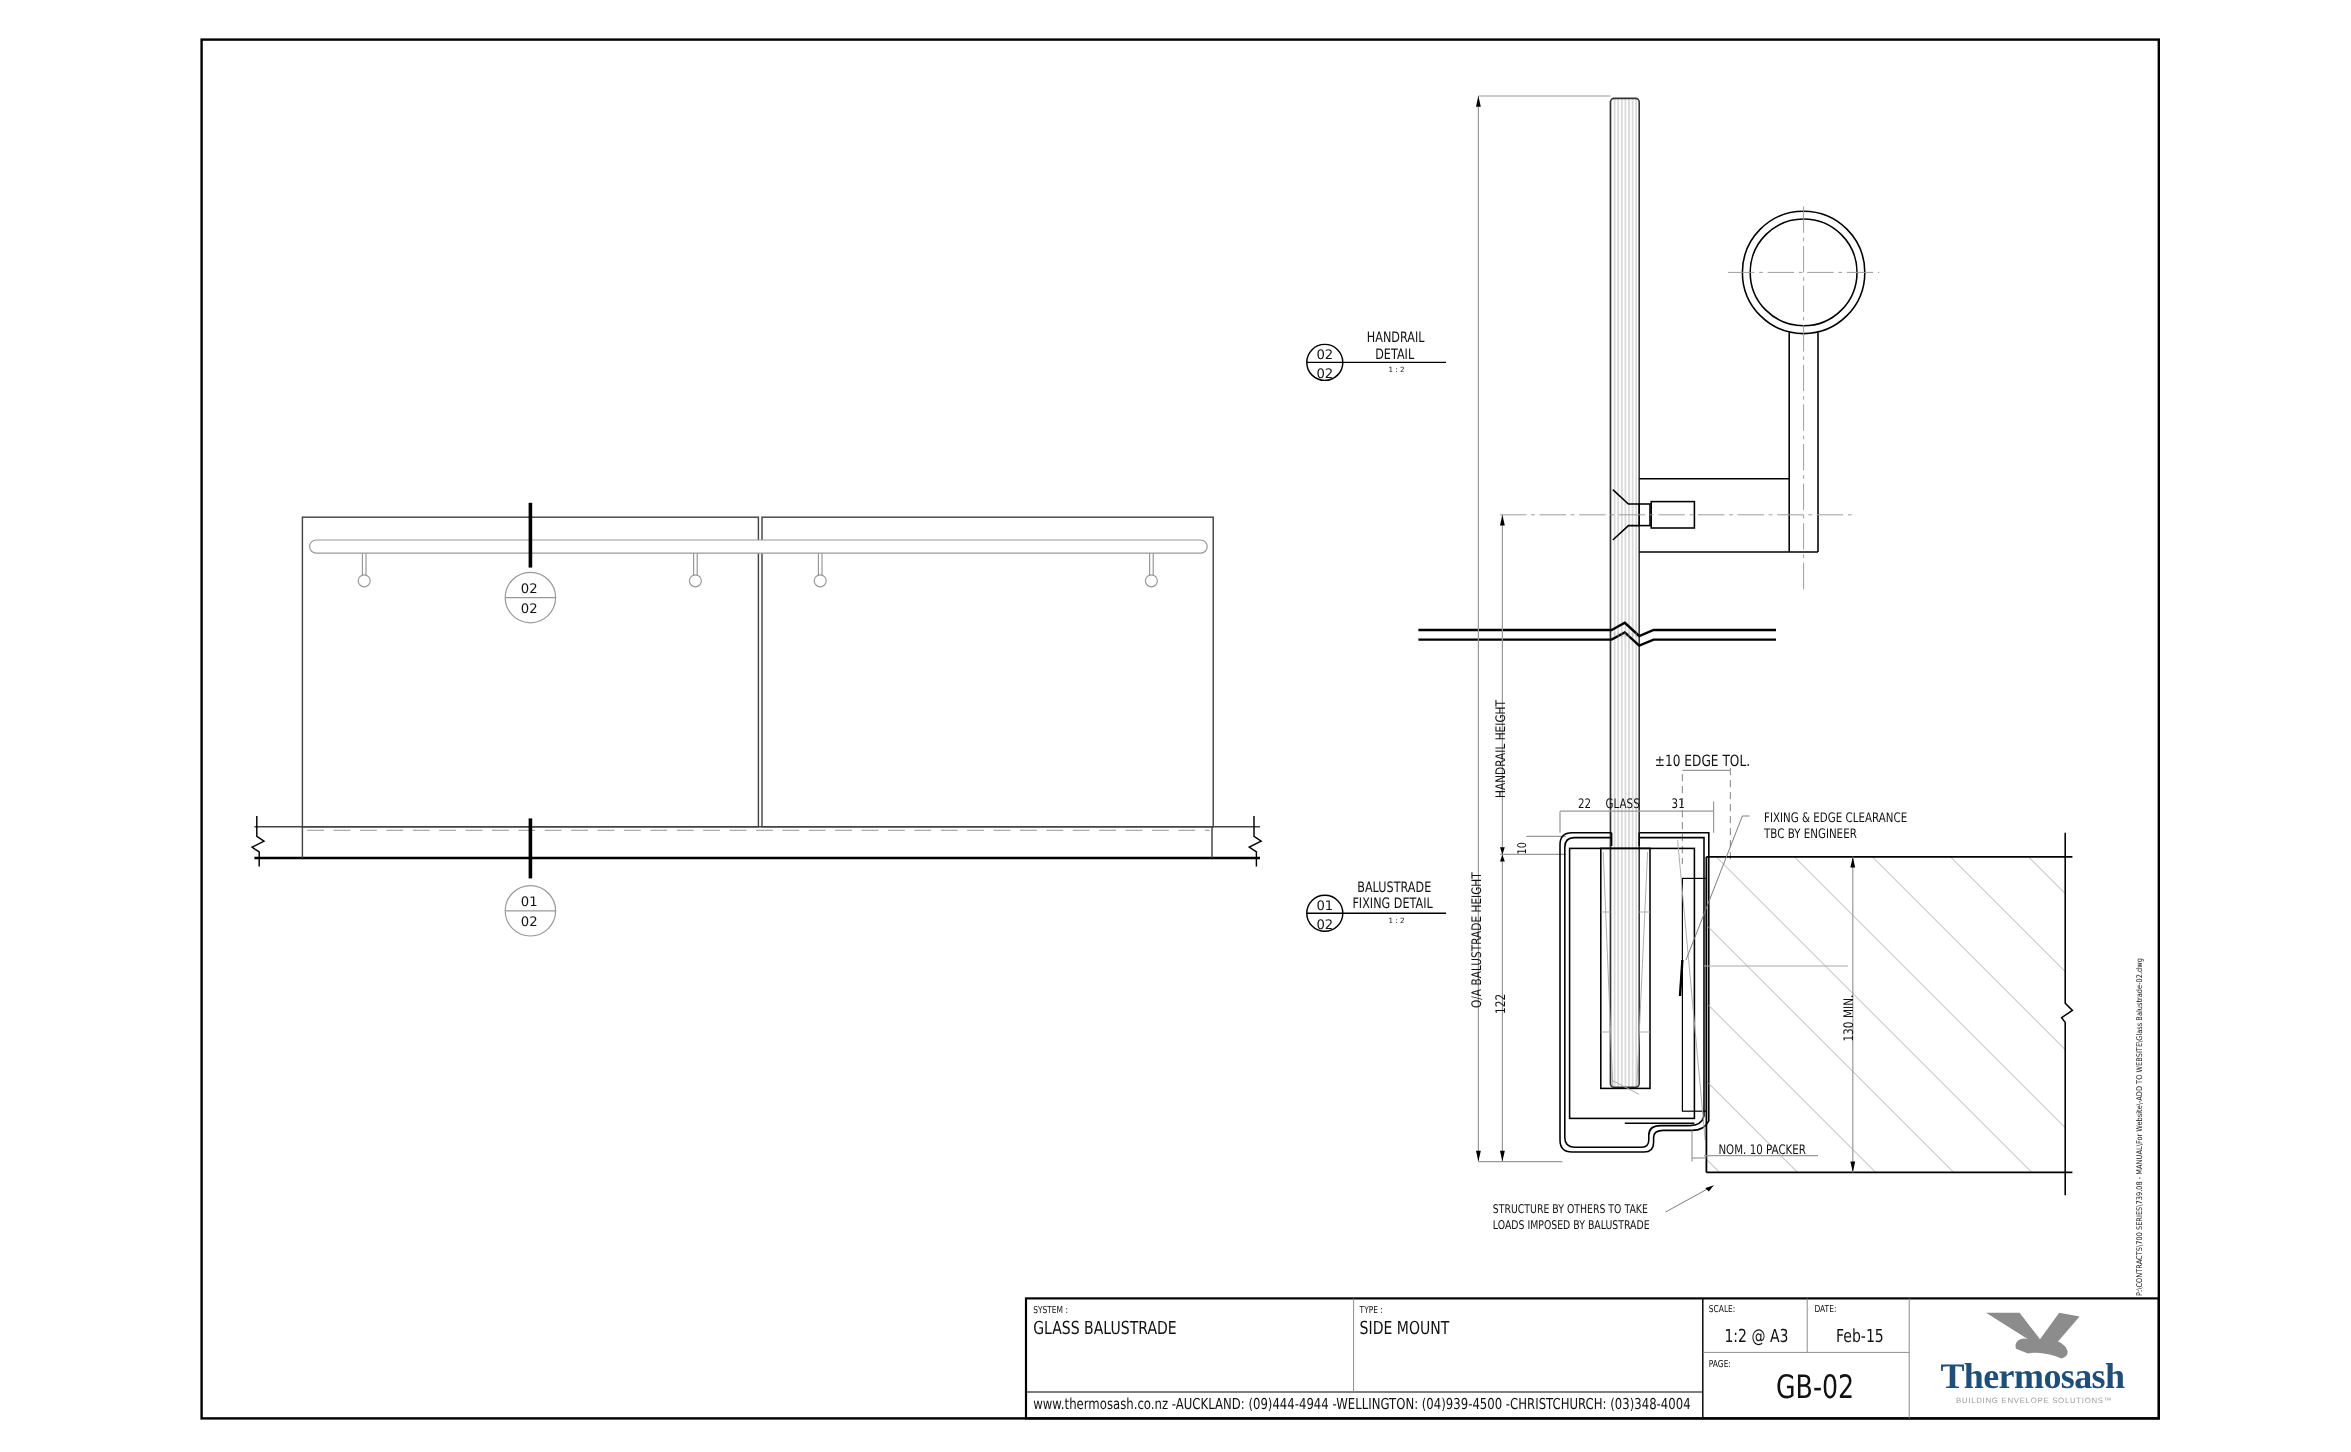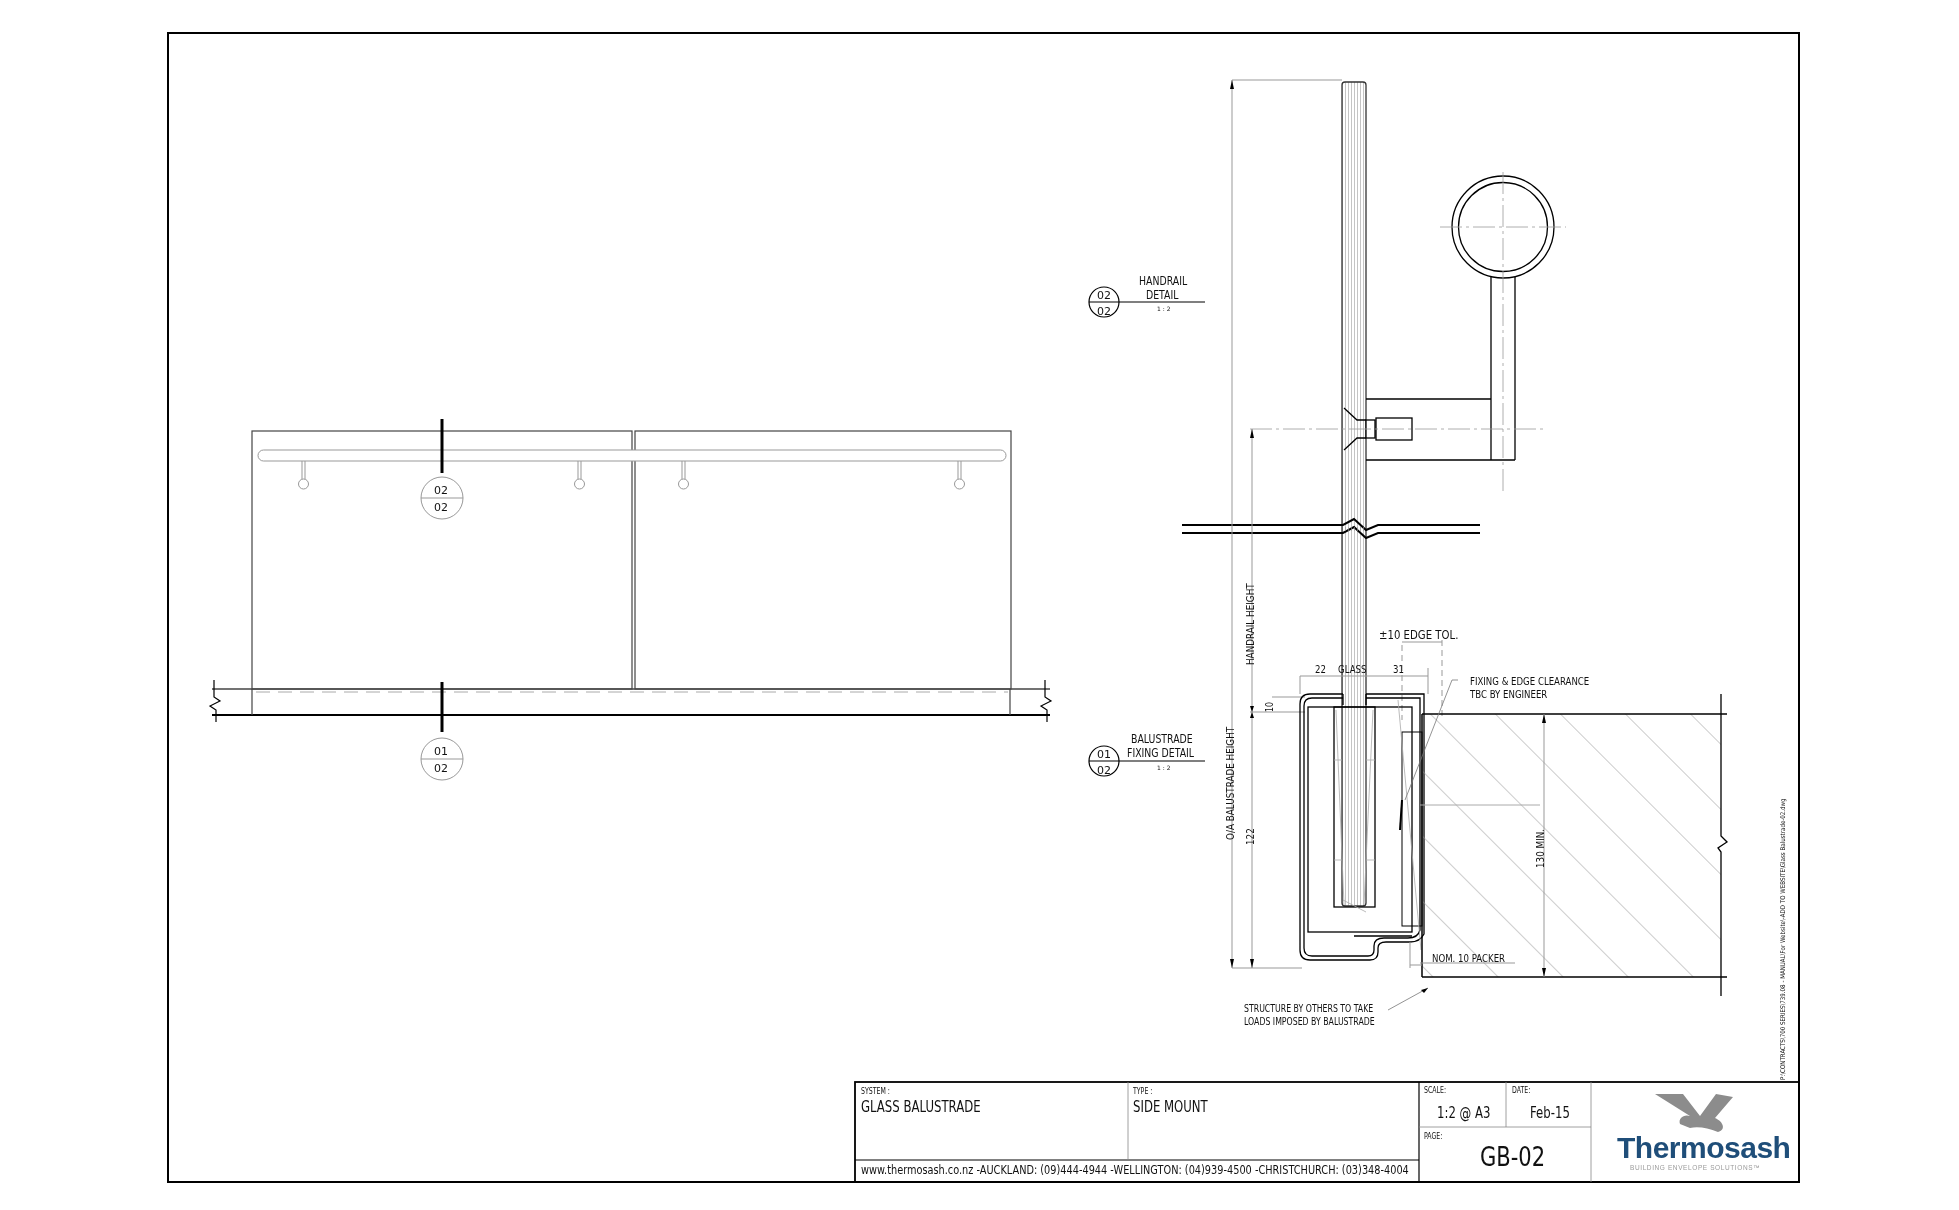--- a/index.html
+++ b/index.html
@@ -4,21 +4,21 @@
 <style>
   html, body { margin:0; padding:0; background:#ffffff; }
   body { width:1959px; height:1210px; position:relative; overflow:hidden; font-family:"DejaVu Sans Condensed","DejaVu Sans", sans-serif; color:#000; }
   #drawing { position:absolute; left:0; top:0; width:1959px; height:1210px; }
   .txt { position:absolute; font-family:"DejaVu Sans", sans-serif; color:#111; white-space:nowrap; line-height:1; transform-origin:left top; }
   .cond { transform:scaleX(0.78); }
   .tb-label { font-size:8px; }
   .tb-value { font-size:15px; }
   .tb-small { font-size:12px; }
   .vert { transform:rotate(-90deg) scaleX(0.8); transform-origin:left top; }
-  .logo-word { font-family:Liberation Sans, sans-serif; font-weight:bold; color:#1f4e79; font-size:30px; letter-spacing:-0.5px; }
+  .logo-word { font-family:Liberation Serif, serif; font-weight:bold; color:#1f4e79; font-size:30px; letter-spacing:-0.5px; }
   .logo-tag { font-family:"Liberation Sans", sans-serif; color:#9a9a9a; font-size:6.5px; letter-spacing:0.6px; }
 </style>
 </head>
 <body>
 
 <svg id="drawing" width="1959" height="1210" viewBox="0 0 1959 1210" xmlns="http://www.w3.org/2000/svg">
   <defs>
     <pattern id="hatch" patternUnits="userSpaceOnUse" width="46" height="46" patternTransform="rotate(-45)">
       <line x1="0" y1="0" x2="0" y2="46" stroke="#9a9a9a" stroke-width="1"></line>
     </pattern>

